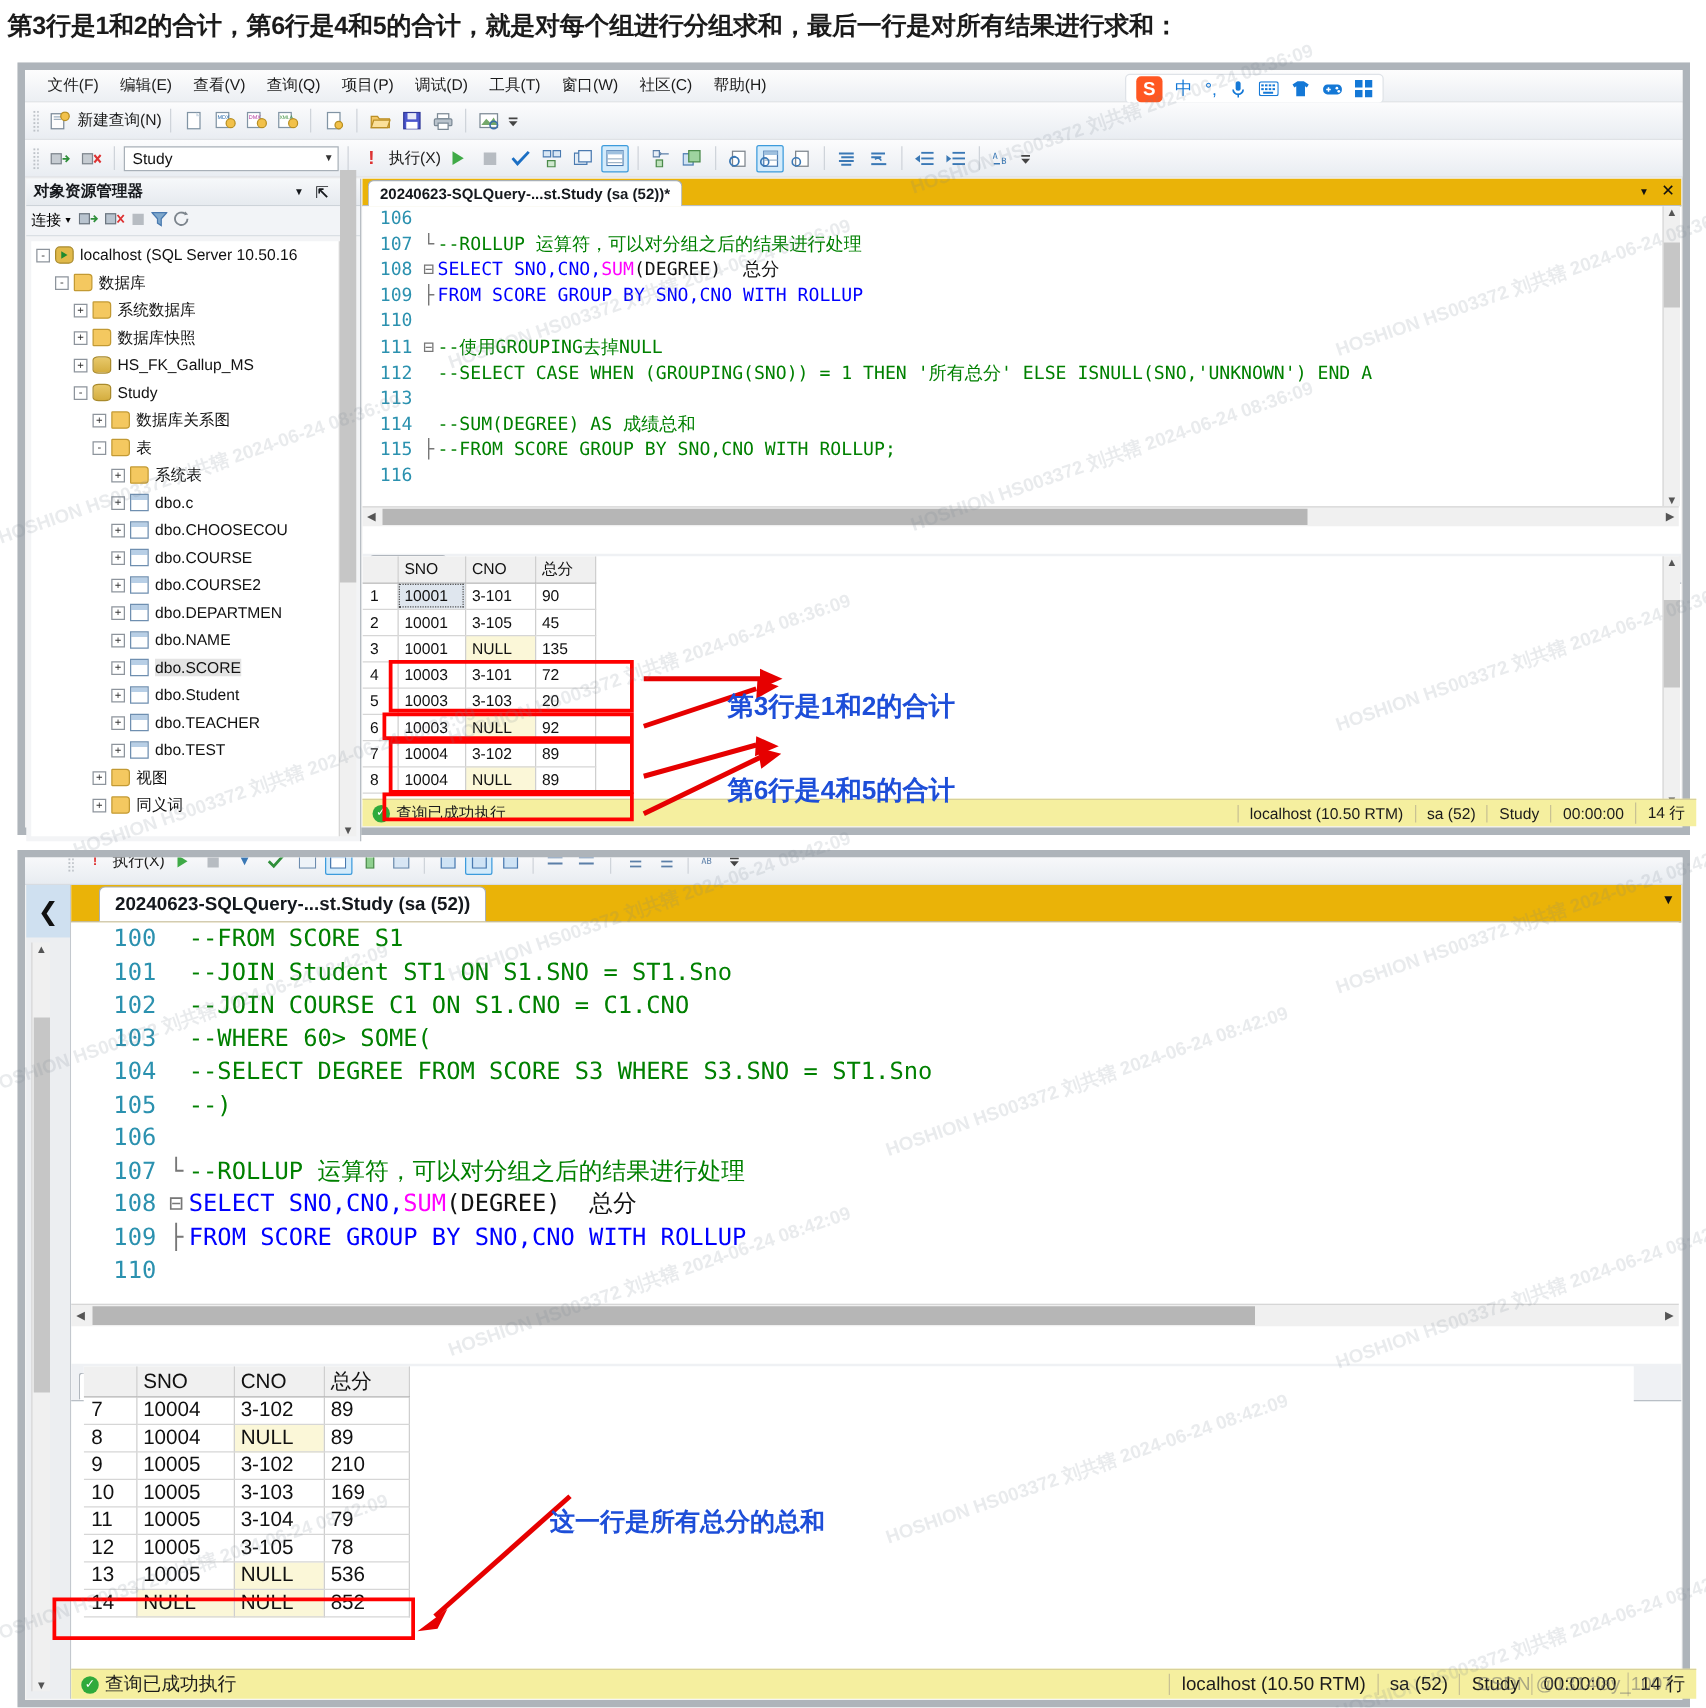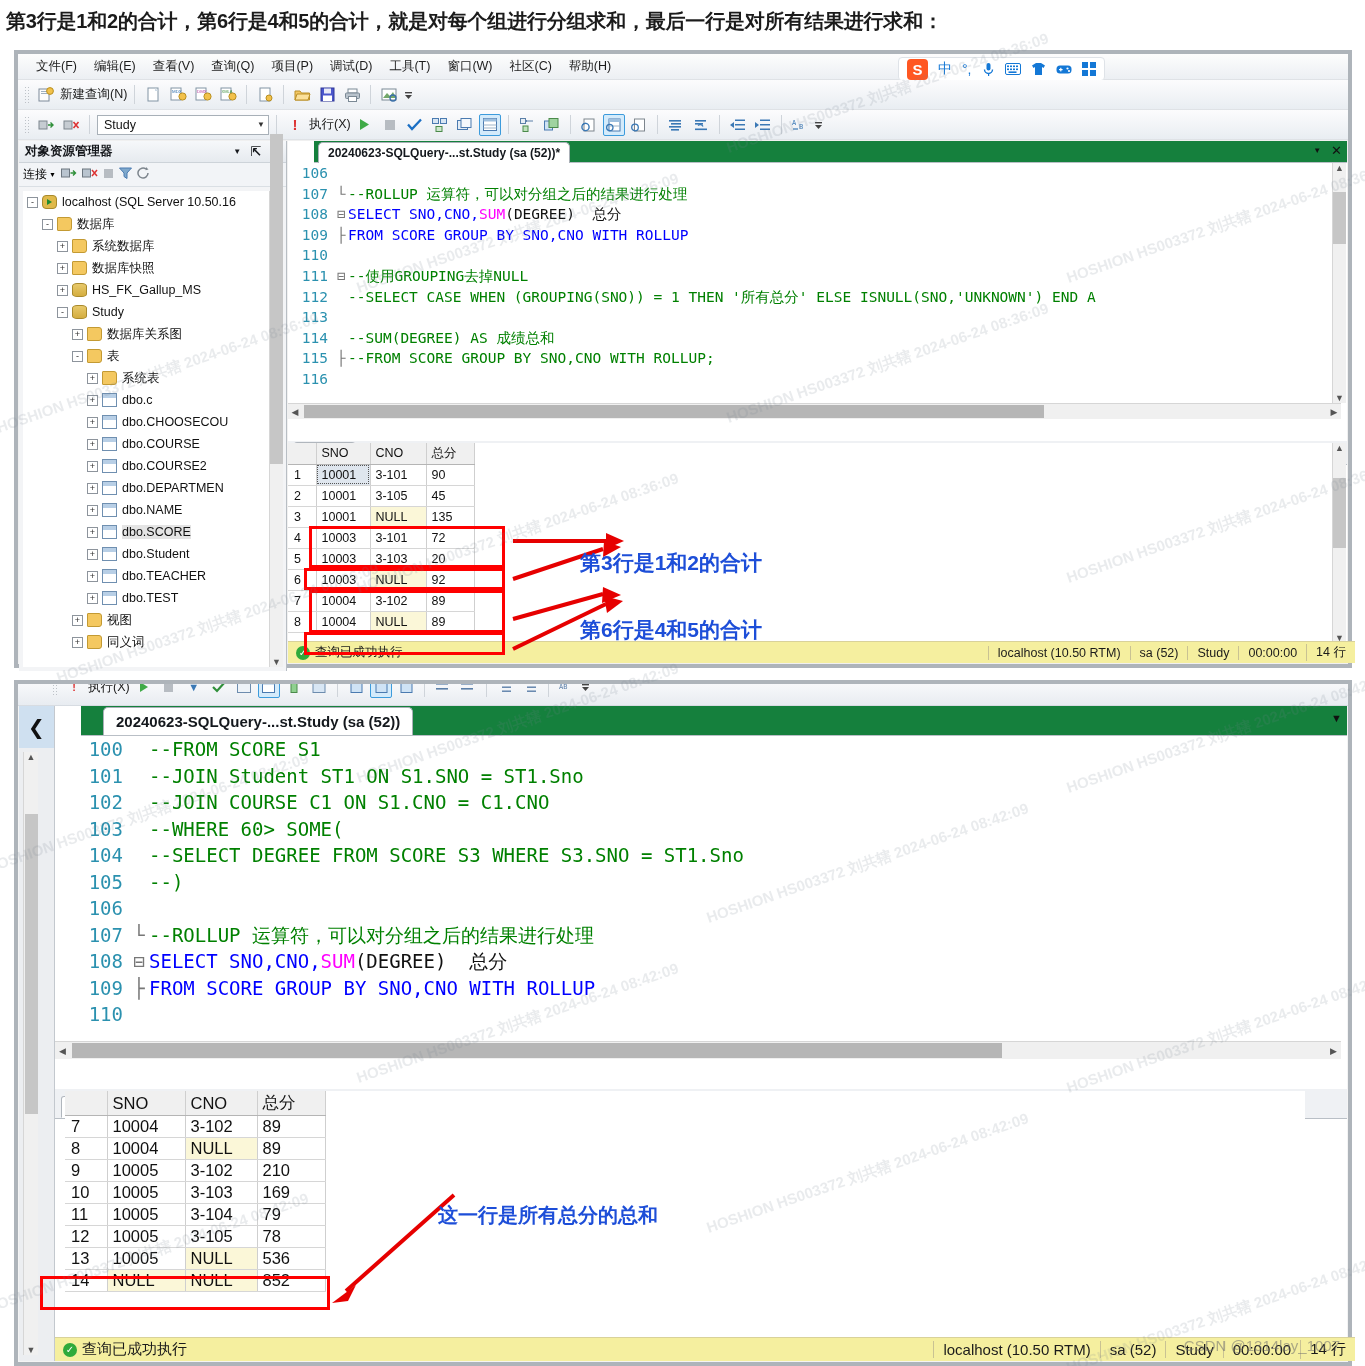--- a/index.html
+++ b/index.html
@@ -13,21 +13,21 @@
   #page { position: relative; width: 1365px; height: 1366px; background:#fff; }
 
   
   .headline {
     position: absolute; left: 6px; top: 6px; width: 1350px; height: 34px;
     font-size: 20px; font-weight: bold; color: #1b1b1b; line-height: 30px;
     white-space: nowrap; letter-spacing: -0.2px;
   }
 
   
-  .panel { position: absolute; background: #f0f0f0; border: 4px solid #b91c1c; }
+  .panel { position: absolute; background: #f0f0f0; border: 6px solid #b91c1c; }
   .menu-bar {
     position:absolute; left:0; top:0; width:100%; height:26px;
     background: linear-gradient(#fdfdfd,#eceff3);
     border-bottom:1px solid #dfe2e6;
     display:flex; align-items:center; padding-left:18px; gap:17px;
   }
   .menu-item { font-size:12.5px; color:#1c1c1c; white-space:nowrap; cursor:default;}
 
   .tool-bar {
     position:absolute; left:0; width:100%; height:30px;
@@ -75,21 +75,21 @@
   .ico.db { background:linear-gradient(#e8c96b,#d4ad3f); border:1px solid #a98a2c; border-radius:5px/3px; }
   .ico.tbl { background:#fff; border:1px solid #6f8fb0;
              background-image:linear-gradient(#b8cfe6 0 4px, #fff 4px); }
   .ico.srv { background:#e0b94a; border:1px solid #a98a2c; border-radius:4px;
              position:relative; }
   .ico.srv:after{content:"";position:absolute;left:4px;top:3px;width:0;height:0;
              border-left:5px solid #1f8b2f;border-top:3.5px solid transparent;border-bottom:3.5px solid transparent;}
   .tnode.sel .lbl { background:#e4e4e4; }
 
   
-  .doctab-strip { height:22px; background:#15803d; border-bottom:1px solid #b9bfc6; position:relative;margin-left:26px; }
+  .doctab-strip { height:22px; background:#eab308; border-bottom:1px solid #b9bfc6; position:relative; }
   .doctab {
     position:absolute; left:4px; top:1px; height:21px;
     background:#fff; border:1px solid #a9b0b7; border-bottom:none;
     border-radius:5px 5px 0 0; padding:0 9px;
     font-size:12px; font-weight:bold; color:#14181d;
     display:flex; align-items:center; white-space:nowrap;
   }
   .doctab-ctrls { position:absolute; right:5px; top:2px; display:flex; gap:10px; align-items:center;
     font-size:11px; color:#111; }
 

